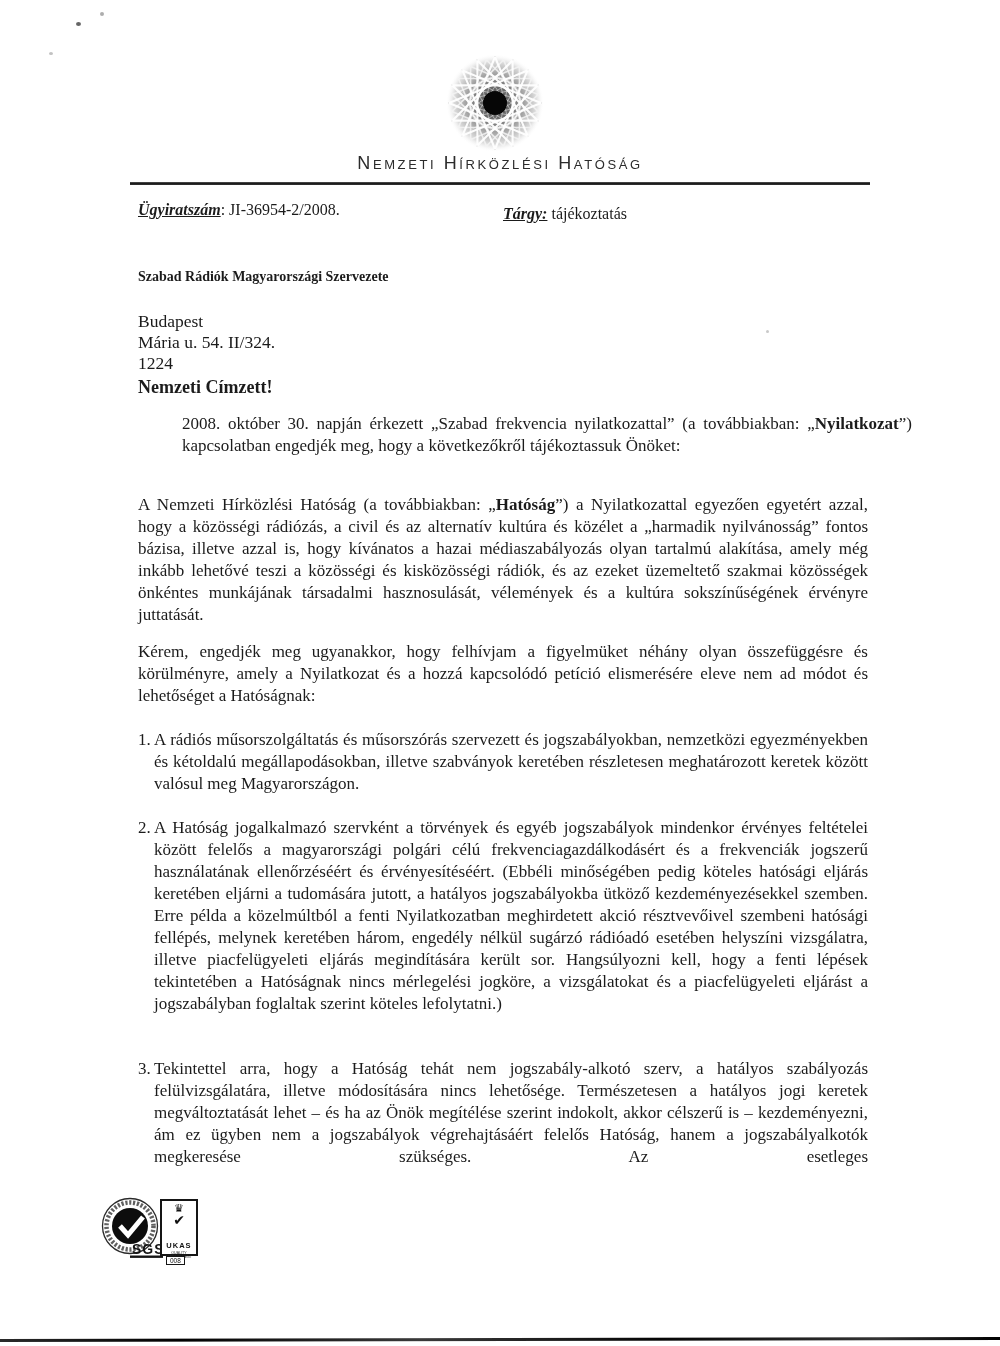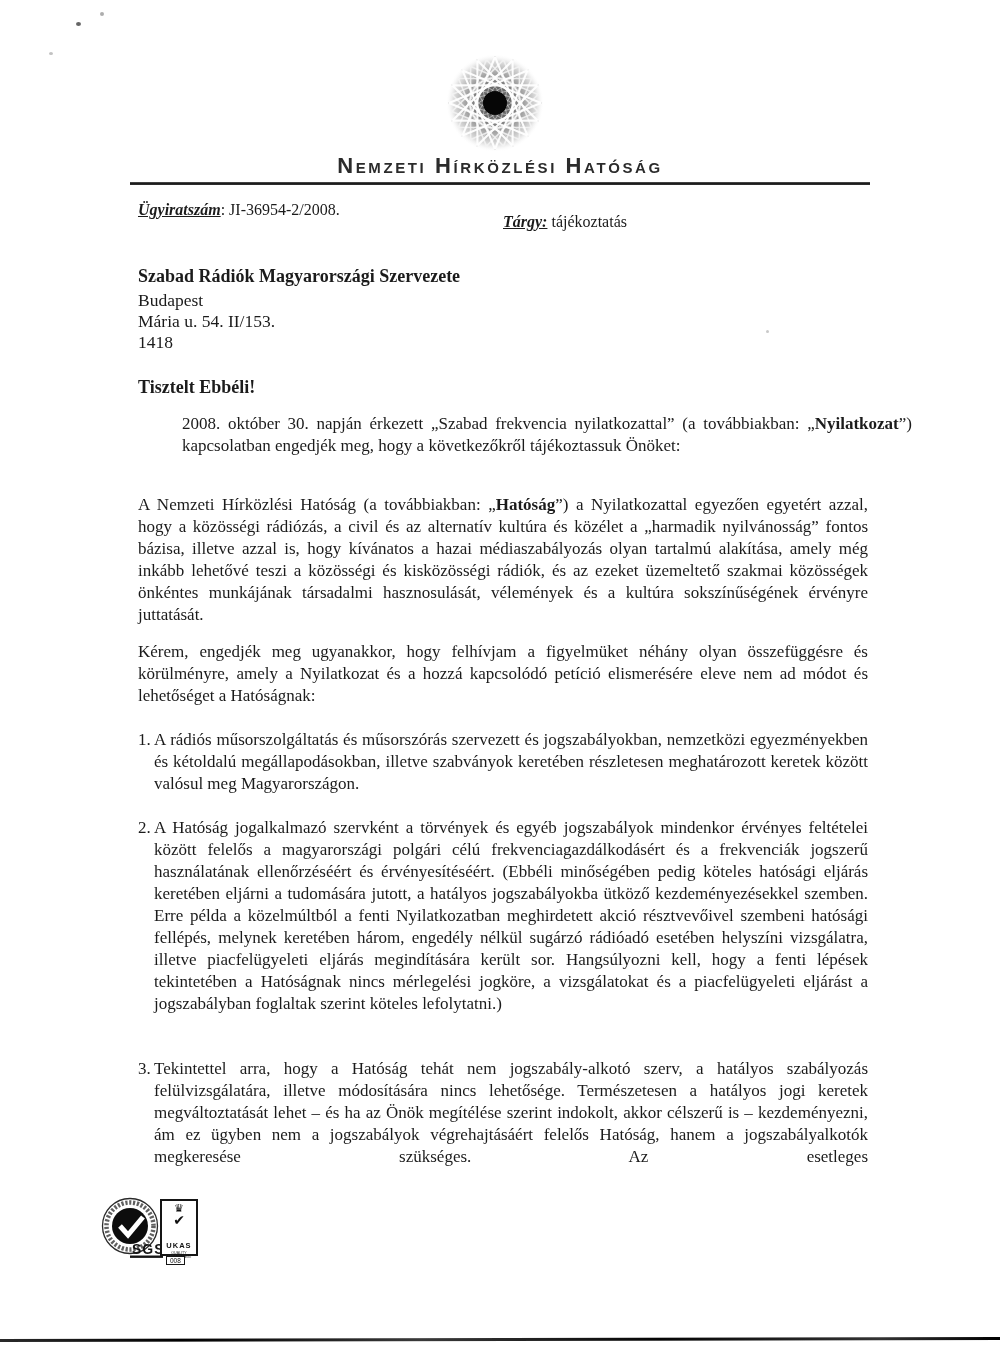--- a/index.html
+++ b/index.html
@@ -21,38 +21,38 @@
   .speck-c { left: 49px; top: 52px; width: 4px; height: 3px; background: #9a9a9a; opacity: .6; }
   .speck-d { left: 766px; top: 330px; width: 3px; height: 3px; background: #a5a5a5; opacity: .6; }
 
   
   .logo-wrap { left: 445px; top: 53px; width: 100px; height: 100px; }
   .org-name {
     left: 0; right: 0; top: 153px;
     text-align: center;
     font-family: "Liberation Sans", "DejaVu Sans", sans-serif;
     font-variant: small-caps;
-    font-weight: 700;
-    font-size: 22px;
+    font-weight: 400;
+    font-size: 18px;
     letter-spacing: 2.6px;
     color: #2b2b2b;
   }
   .header-rule {
     left: 130px; top: 182px; width: 740px; height: 3px;
     background: linear-gradient(180deg, #555 0%, #151515 55%, #3a3a3a 100%);
   }
 
   
   .ref-row { left: 138px; top: 201px; width: 730px; font-size: 16px; }
   .ref-label, .subj-label { font-weight: bold; font-style: italic; text-decoration: underline; }
-  .subject { position: absolute; left: 365px; top: 12px; }
+  .subject { position: absolute; left: 365px; top: 4px; }
 
   
   .recipient { left: 138px; top: 266px; font-size: 17.5px; line-height: 21px; }
-  .r-name { font-weight: bold; font-size: 18px; margin-bottom: 3px; }
+  .r-name { font-weight: bold; font-size: 14px; margin-bottom: 24px; }
   .r-city { }
 
   .salutation { left: 138px; top: 377px; font-weight: bold; font-size: 18px; }
 
   
   .para, .item {
     left: 138px; width: 730px;
     position: absolute;
     font-size: 17px;
     line-height: 22px;
@@ -180,25 +180,25 @@
     <span class="ref-label">Ügyiratszám</span><span>: JI-36954-2/2008.</span>
     <span class="subject">
       <span class="subj-label">Tárgy:</span>
       <span>tájékoztatás</span>
     </span>
   </div>
 
   <div class="abs recipient">
     <div class="r-name">Szabad Rádiók Magyarországi Szervezete</div>
     <div class="r-city">Budapest</div>
-    <div>Mária u. 54. II/153.</div>
-    <div>1418</div>
-  </div>
-
-  <div class="abs salutation">Tisztelt Ebbéli!</div>
+    <div>Mária u. 54. II/324.</div>
+    <div>1224</div>
+  </div>
+
+  <div class="abs salutation">Nemzeti Címzett!</div>
 
   <p class="para p1"><span>2008. október 30. napján érkezett „Szabad frekvencia nyilatkozattal” (a továbbiakban: „</span><b>Nyilatkozat</b><span>”) kapcsolatban engedjék meg, hogy a következőkről tájékoztassuk Önöket:</span></p>
 
   <p class="para p2"><span>A Nemzeti Hírközlési Hatóság (a továbbiakban: „</span><b>Hatóság</b><span>”) a Nyilatkozattal egyezően egyetért azzal, hogy a közösségi rádiózás, a civil és az alternatív kultúra és közélet a „harmadik nyilvánosság” fontos bázisa, illetve azzal is, hogy kívánatos a hazai médiaszabályozás olyan tartalmú alakítása, amely még inkább lehetővé teszi a közösségi és kisközösségi rádiók, és az ezeket üzemeltető szakmai közösségek önkéntes munkájának társadalmi hasznosulását, vélemények és a kultúra sokszínűségének érvényre juttatását.</span></p>
 
   <p class="para p3">Kérem, engedjék meg ugyanakkor, hogy felhívjam a figyelmüket néhány olyan összefüggésre és körülményre, amely a Nyilatkozat és a hozzá kapcsolódó petíció elismerésére eleve nem ad módot és lehetőséget a Hatóságnak:</p>
 
   <div class="item i1">
     <span class="num">1.</span>
     <div class="itext">A rádiós műsorszolgáltatás és műsorszórás szervezett és jogszabályokban, nemzetközi egyezményekben és kétoldalú megállapodásokban, illetve szabványok keretében részletesen meghatározott keretek között valósul meg Magyarországon.</div>

